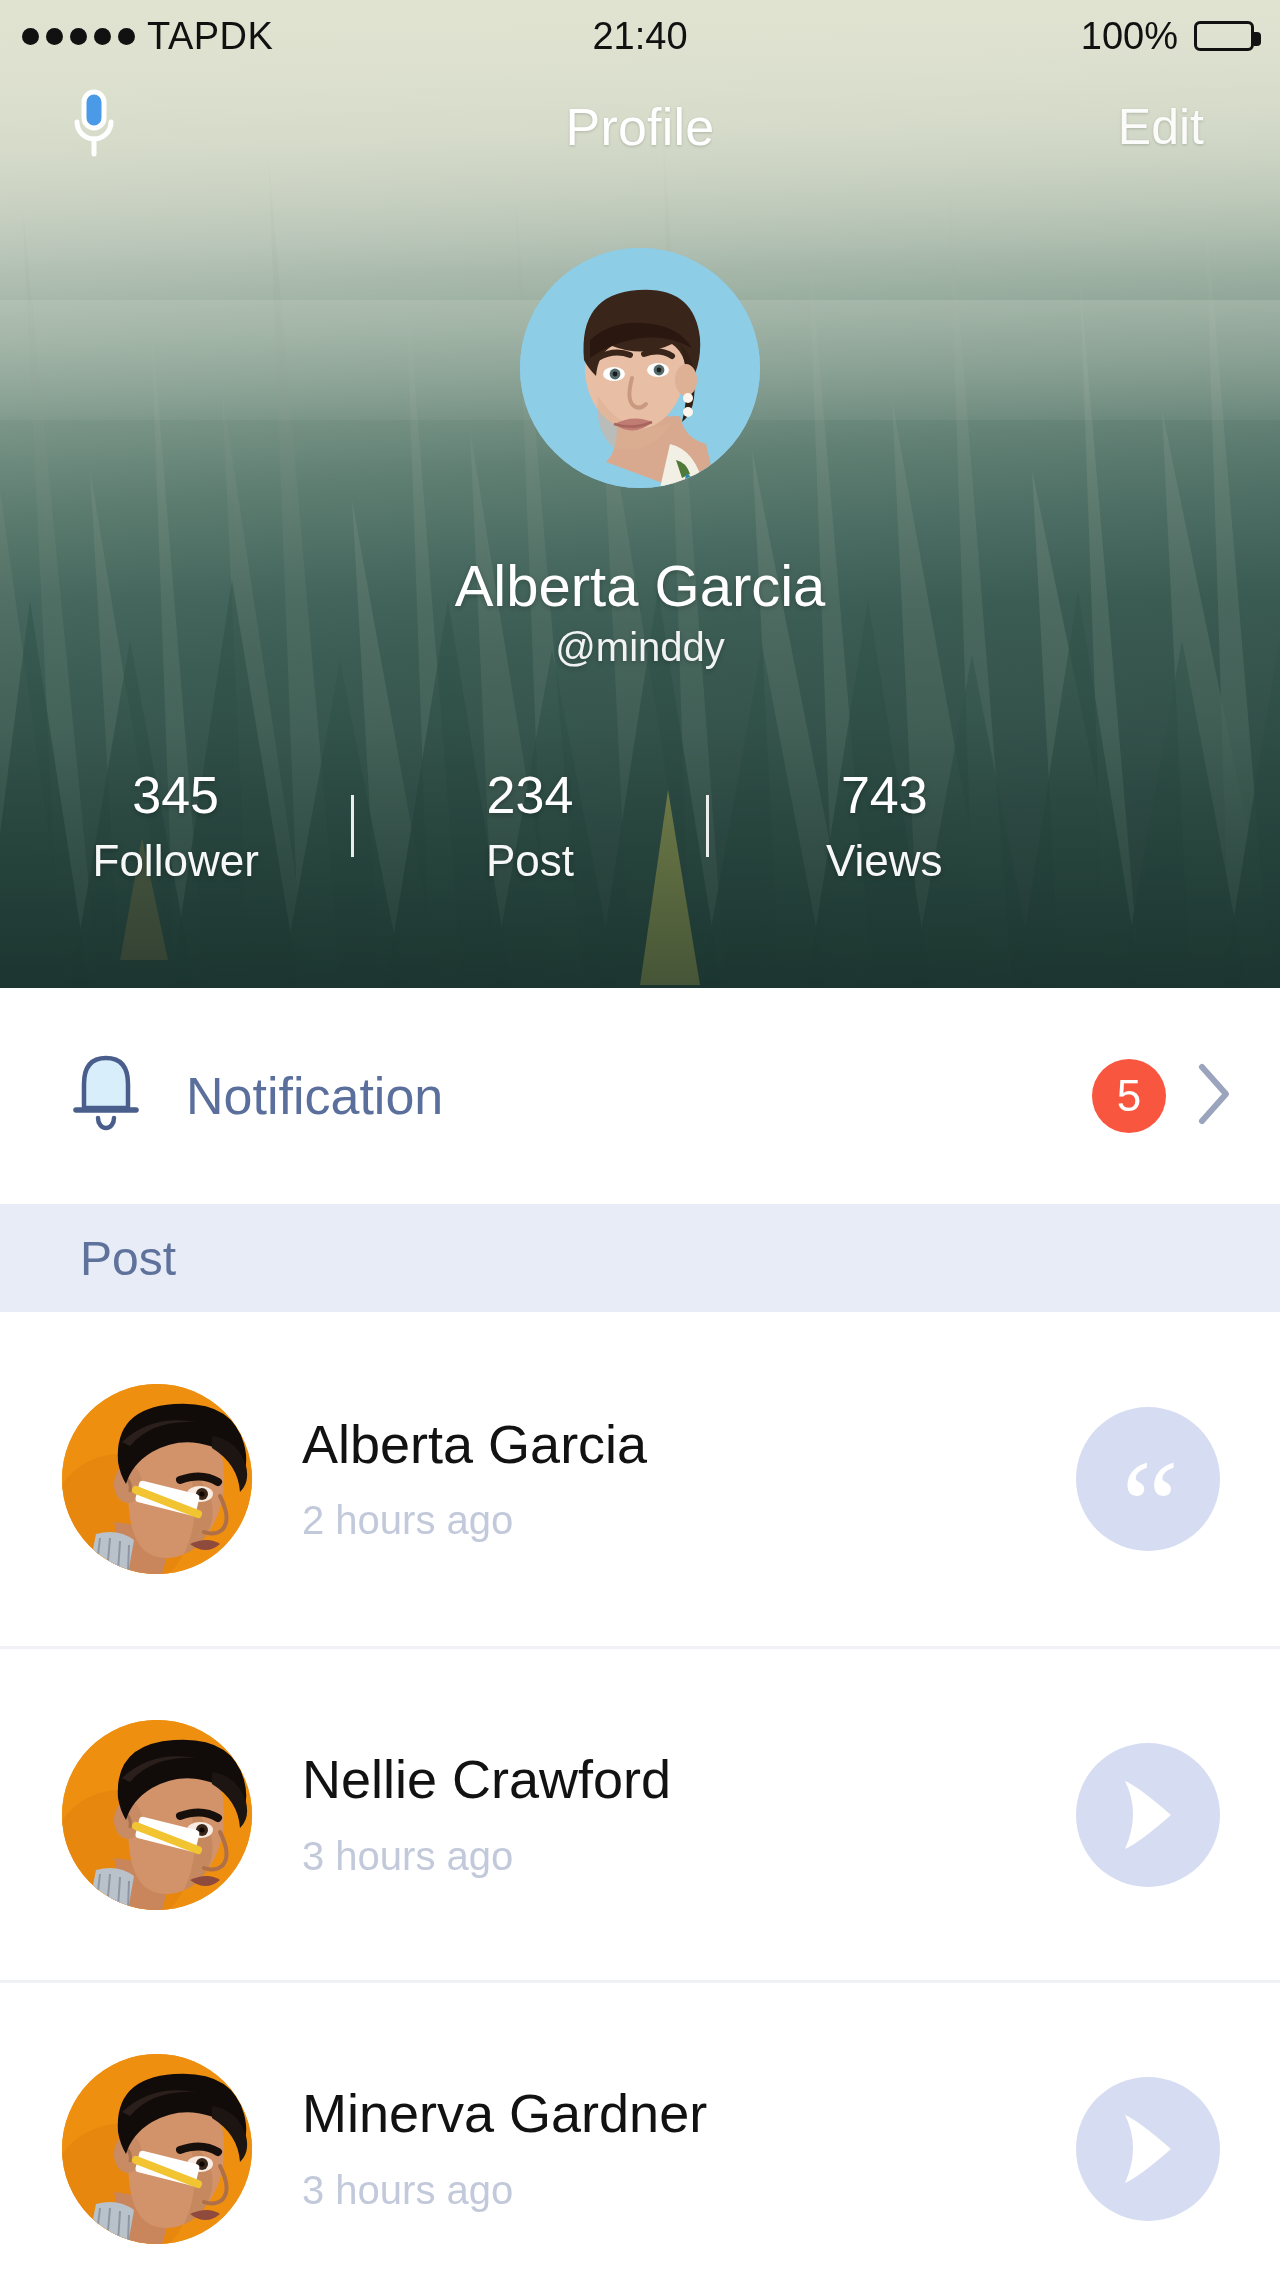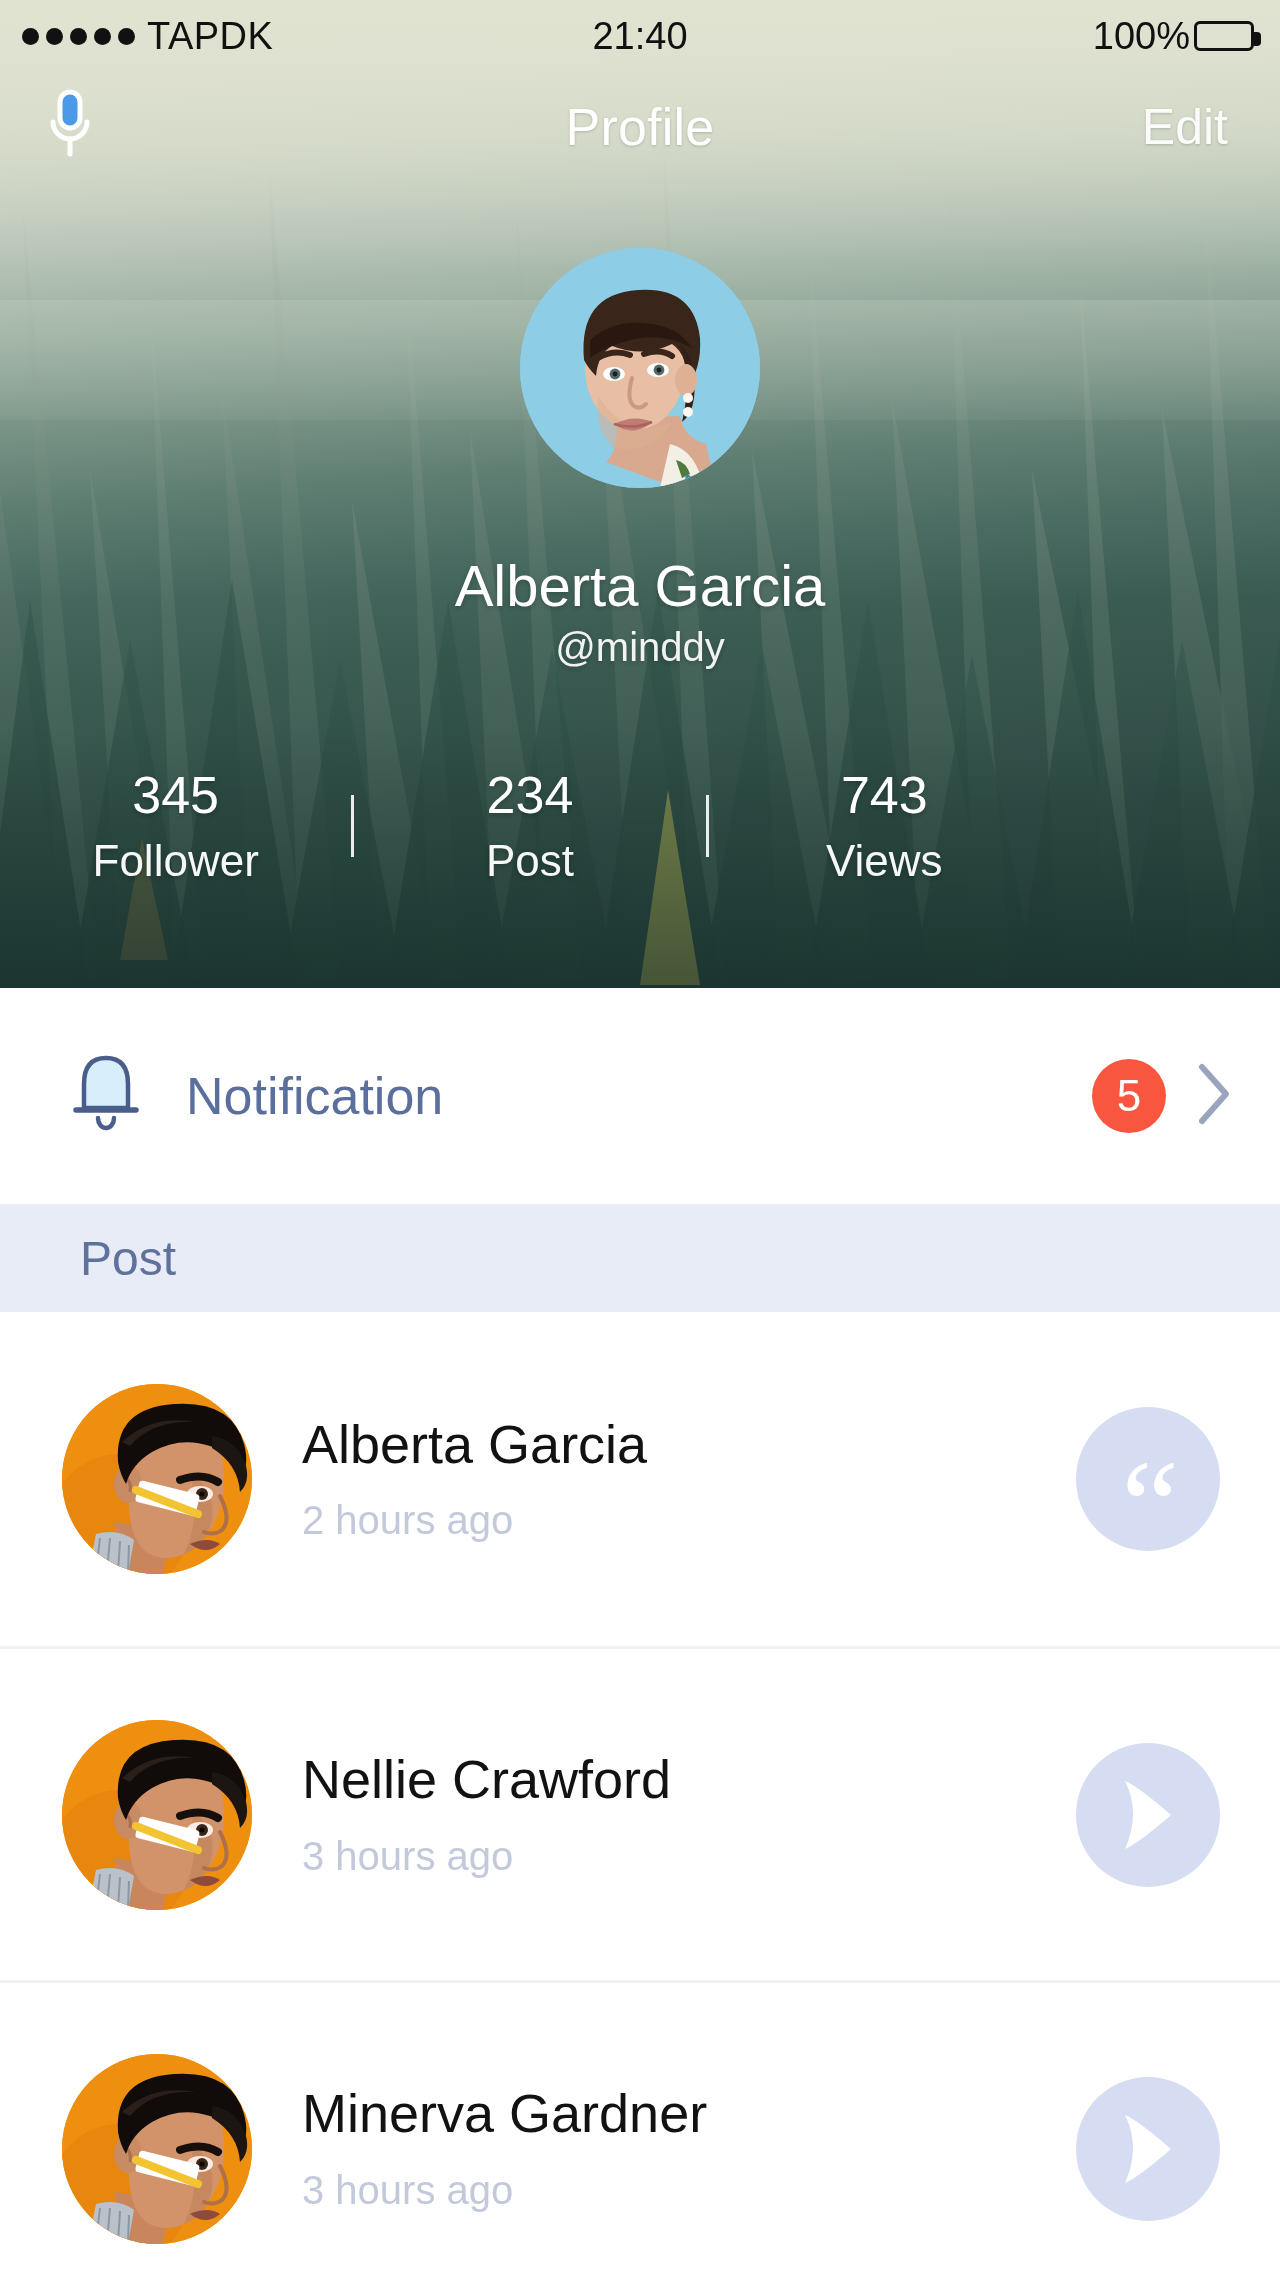--- a/index.html
+++ b/index.html
@@ -58,21 +58,21 @@
   }
 
   
   .navbar {
     position: absolute;
     top: 72px; left: 0;
     width: 1272px; height: 110px;
     display: flex;
     align-items: center;
     justify-content: space-between;
-    padding: 0 44px;
+    padding: 0 68px;
     z-index: 30;
   }
   .nav-title {
     position: absolute;
     left: 0; width: 1280px;
     text-align: center;
     font-size: 52px;
     color: #ffffff;
     font-weight: 400;
     letter-spacing: 0.2px;
@@ -104,21 +104,21 @@
     font-size: 38px;
   }
   .sb-left { display: flex; align-items: center; gap: 12px; }
   .dots { display: flex; gap: 7px; align-items: center; }
   .dot { width: 17px; height: 17px; border-radius: 50%; background: #111; }
   .carrier { font-size: 38px; color: #111; letter-spacing: 0.5px; }
   .sb-time {
     position: absolute; left: 0; width: 1280px;
     text-align: center; font-size: 38px; color: #111;
   }
-  .sb-right { display: flex; align-items: center; gap: 4px; position: relative; z-index: 2; }
+  .sb-right { display: flex; align-items: center; gap: 16px; position: relative; z-index: 2; }
   .batt-pct { font-size: 38px; color: #111; }
   .batt {
     position: relative;
     width: 60px; height: 30px;
     border: 3px solid #111;
     border-radius: 6px;
     padding: 3px;
   }
   .batt-fill { width: 100%; height: 100%; background: #111; border-radius: 2px; }
   .batt-cap {

